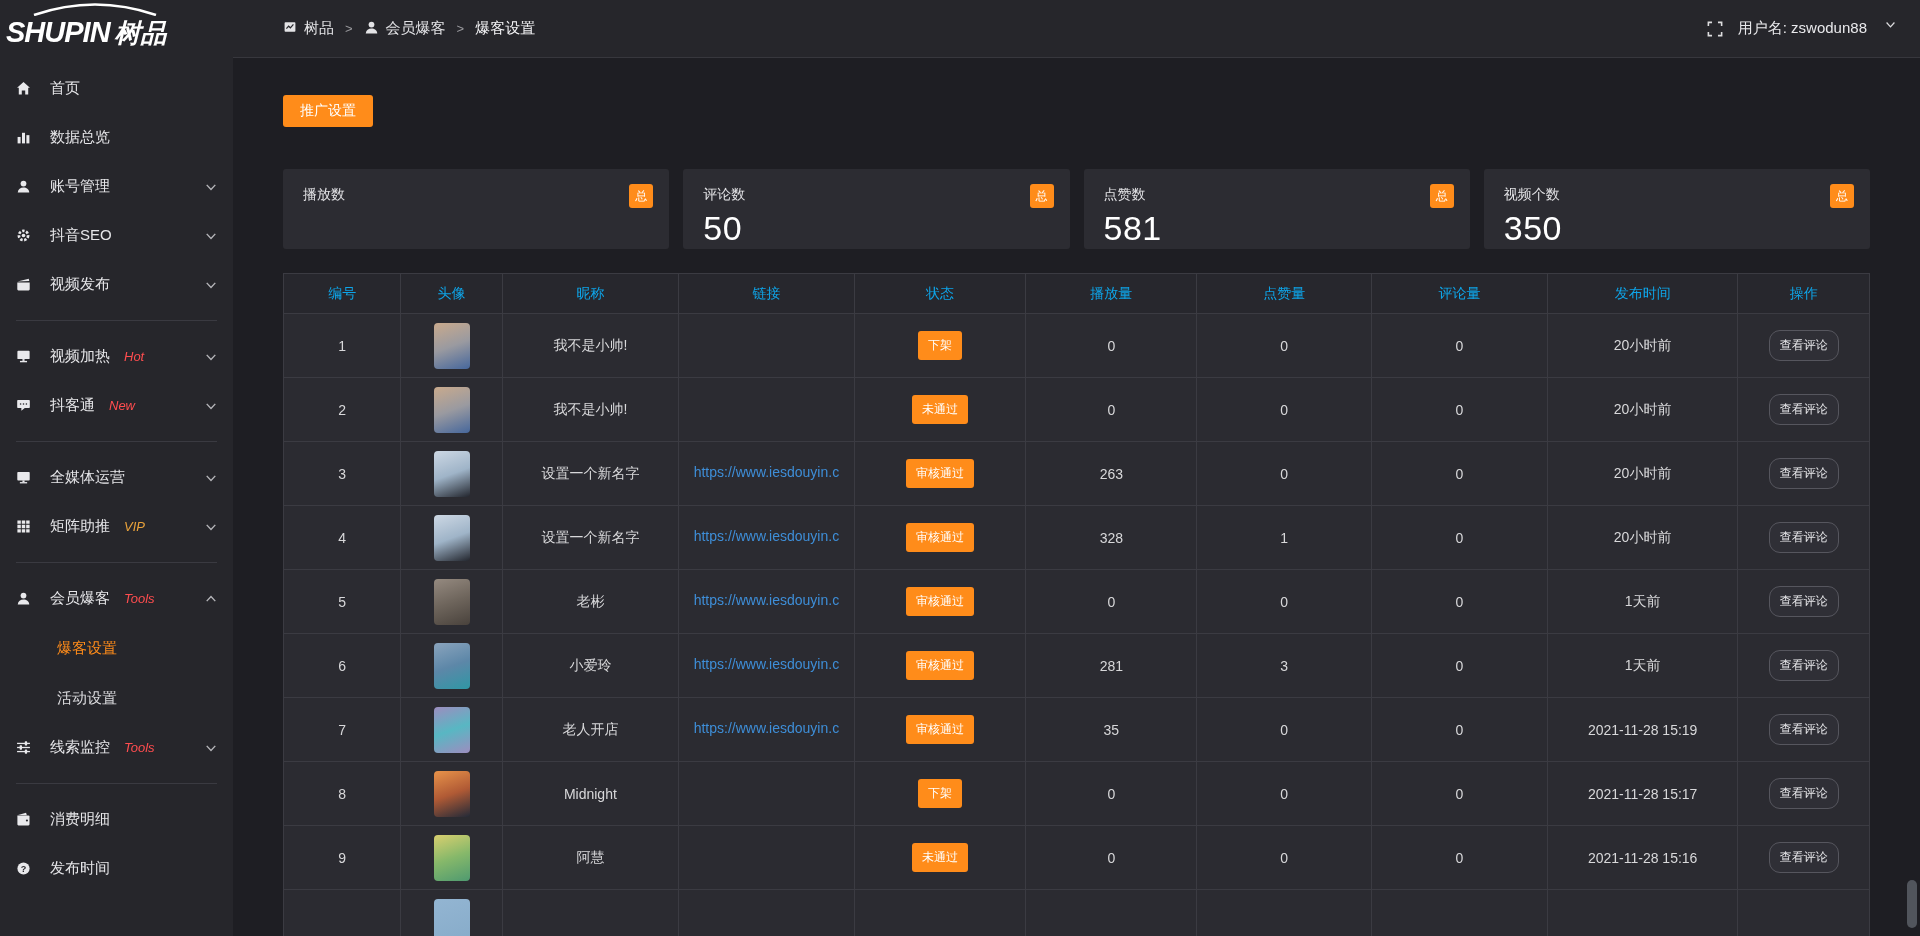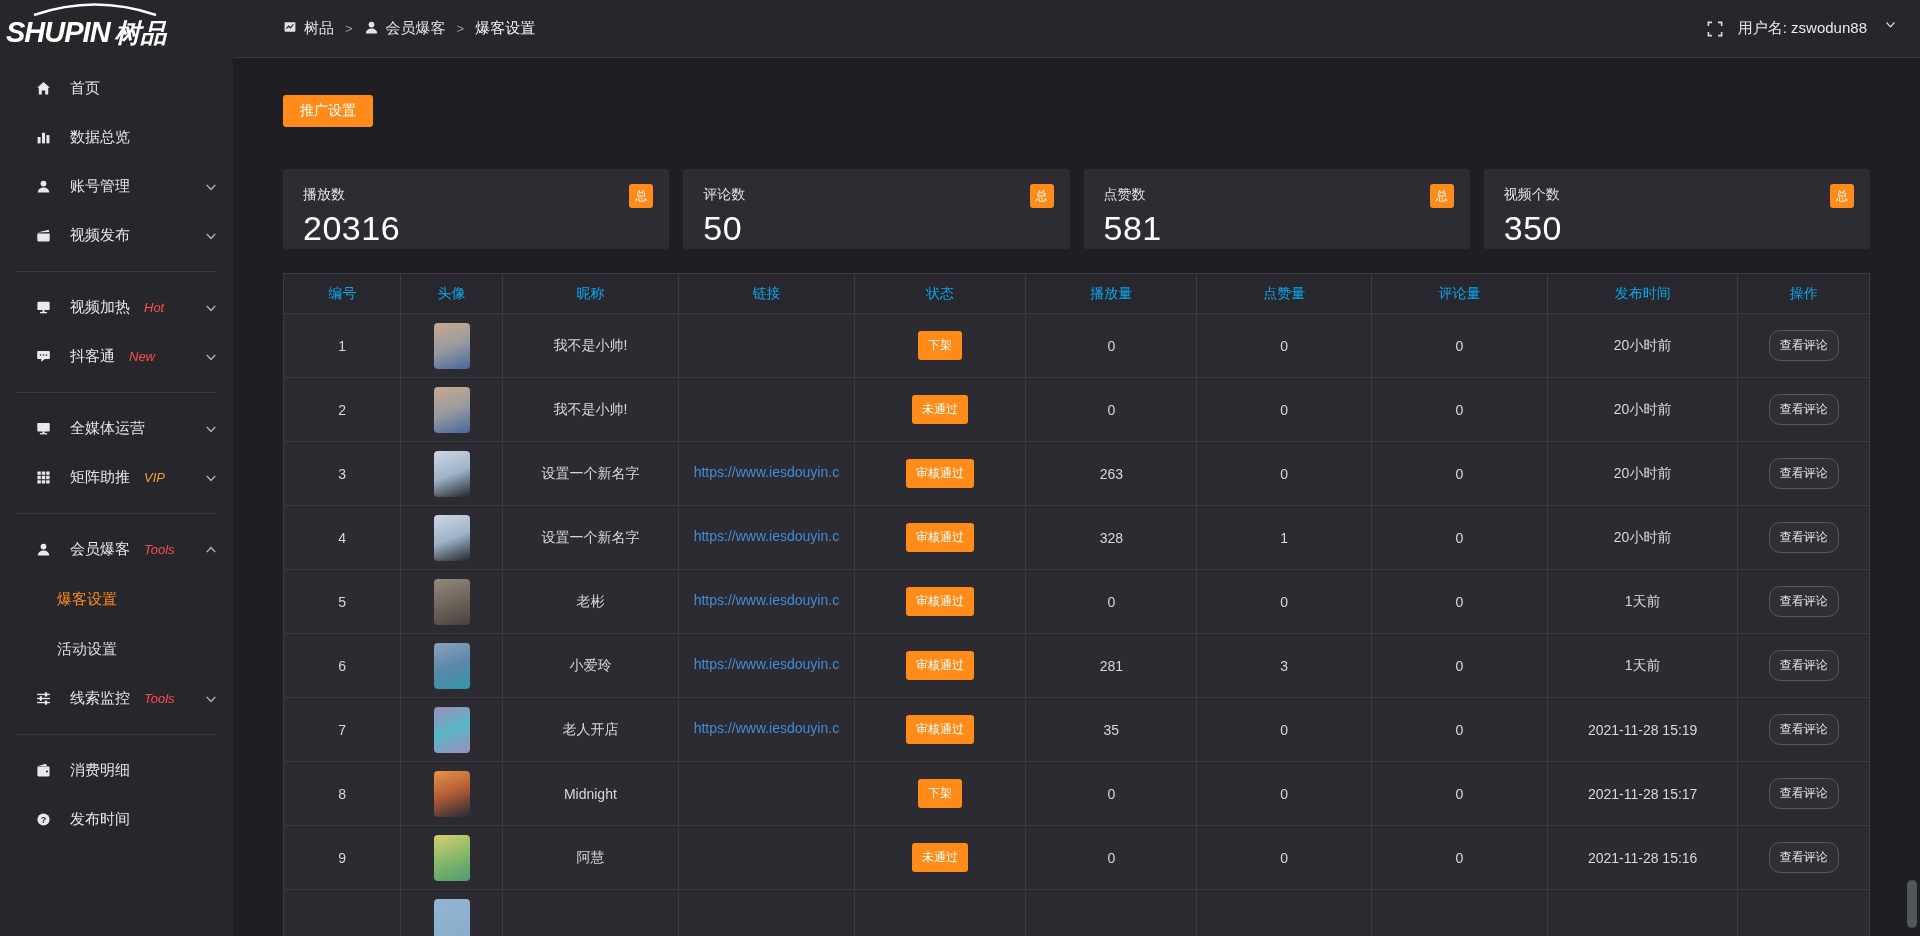--- a/index.html
+++ b/index.html
@@ -17,21 +17,21 @@
   html,body{width:1920px;height:936px;overflow:hidden;background:var(--bg-page);}
   .app{display:flex;height:100%;}
 
   
   .sidebar{width:233px;flex:0 0 233px;background:var(--bg-side);height:100%;}
   .logo{position:relative;height:58px;padding:16px 0 0 6px;white-space:nowrap;cursor:pointer;font-style:italic;}
   .logo-arc{position:absolute;left:30px;top:3px;}
   .logo-en{font-size:29px;font-weight:800;color:#fff;letter-spacing:-1px;}
   .logo-cn{font-size:26px;font-weight:800;color:#fff;margin-left:5px;}
   .nav{padding-top:6px;}
-  .nav-item{display:flex;align-items:center;height:49px;padding:0 16px 0 36px;color:#e6e6e9;font-size:15px;cursor:pointer;}
+  .nav-item{display:flex;align-items:center;height:49px;padding:0 16px 0 16px;color:#e6e6e9;font-size:15px;cursor:pointer;}
   .nav-icon{width:17px;margin-right:17px;display:flex;align-items:center;}
   .nav-icon svg{fill:#e9e9ec;}
   .nav-tag{font-size:13px;font-style:italic;font-weight:400;margin-left:14px;}
   .nav-caret{margin-left:auto;display:flex;opacity:.85;}
   .nav-caret svg{stroke:#cfcfd3;}
   .nav-caret.up svg{transform:rotate(180deg);}
   .nav-sub-item{height:50px;line-height:50px;padding-left:57px;font-size:15px;color:#dcdcdf;cursor:pointer;}
   .nav-sub-item.active{color:var(--accent);}
   .nav-divider{height:1px;background:#3a3a41;margin:11px 16px;}
 
@@ -108,20 +108,34 @@
           <span class="nav-label">账号管理</span>
           <span class="nav-caret ">
             <svg width="12" height="12" viewBox="0 0 14 14">
               <path d="M2 4.5 7 10 12 4.5" fill="none" stroke-width="1.6"></path>
             </svg>
           </span>
         </div>
         <div class="nav-item">
           <span class="nav-icon">
             <svg width="15" height="15" viewBox="0 0 14 14">
+              <circle cx="7" cy="7" r="4.3" fill="none" stroke="#e9e9ec" stroke-width="2.5" stroke-dasharray="2.25 1.45"></circle>
+              <circle cx="7" cy="7" r="1.7"></circle>
+            </svg>
+          </span>
+          <span class="nav-label">抖音SEO</span>
+          <span class="nav-caret ">
+            <svg width="12" height="12" viewBox="0 0 14 14">
+              <path d="M2 4.5 7 10 12 4.5" fill="none" stroke-width="1.6"></path>
+            </svg>
+          </span>
+        </div>
+        <div class="nav-item">
+          <span class="nav-icon">
+            <svg width="15" height="15" viewBox="0 0 14 14">
               <path d="M1.2 5.1h11.6v6.4a1 1 0 0 1-1 1H2.2a1 1 0 0 1-1-1z"></path>
               <path d="M1.4 4.3 11.9 1.6l.5 2.1z"></path>
             </svg>
           </span>
           <span class="nav-label">视频发布</span>
           <span class="nav-caret ">
             <svg width="12" height="12" viewBox="0 0 14 14">
               <path d="M2 4.5 7 10 12 4.5" fill="none" stroke-width="1.6"></path>
             </svg>
           </span>
@@ -290,21 +304,20 @@
           </span>
         </span>
       </div>
     </header>
 
     <main class="main">
       <button class="promo-btn">推广设置</button>
       <div class="cards">
           <div class="card">
        <div class="card-label">播放数</div>
-       <div class="card-value">20316</div>
        <span class="card-badge">总</span>
      </div>
           <div class="card">
        <div class="card-label">评论数</div>
        <div class="card-value">50</div>
        <span class="card-badge">总</span>
      </div>
           <div class="card">
        <div class="card-label">点赞数</div>
        <div class="card-value">581</div>

